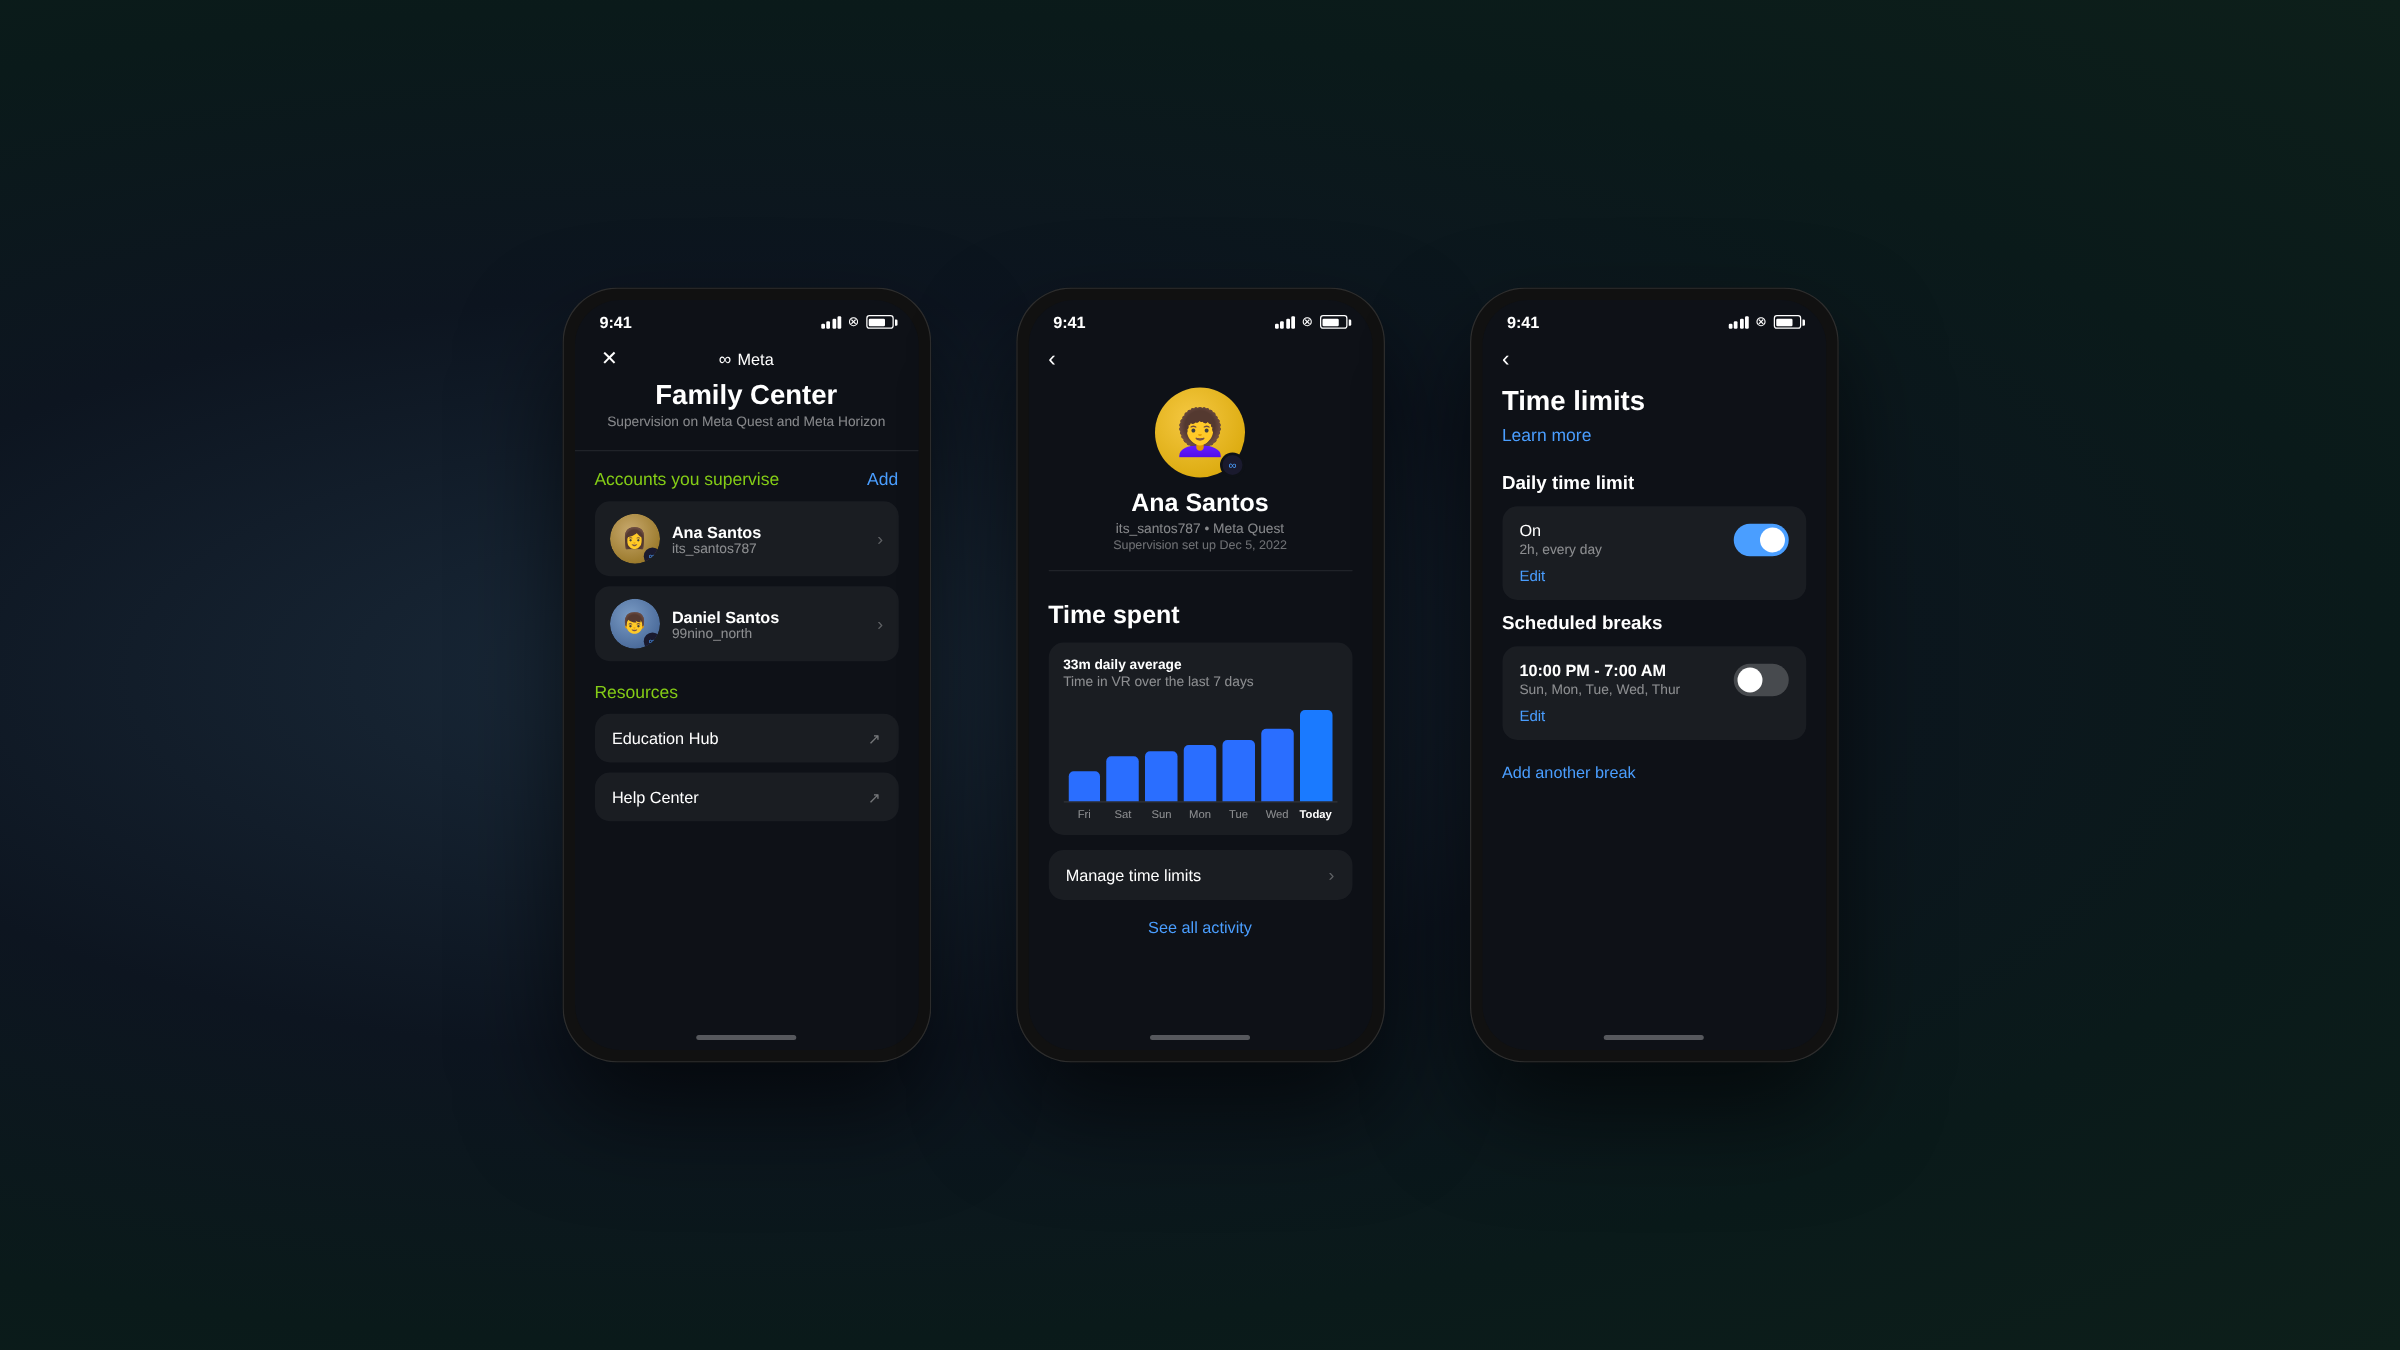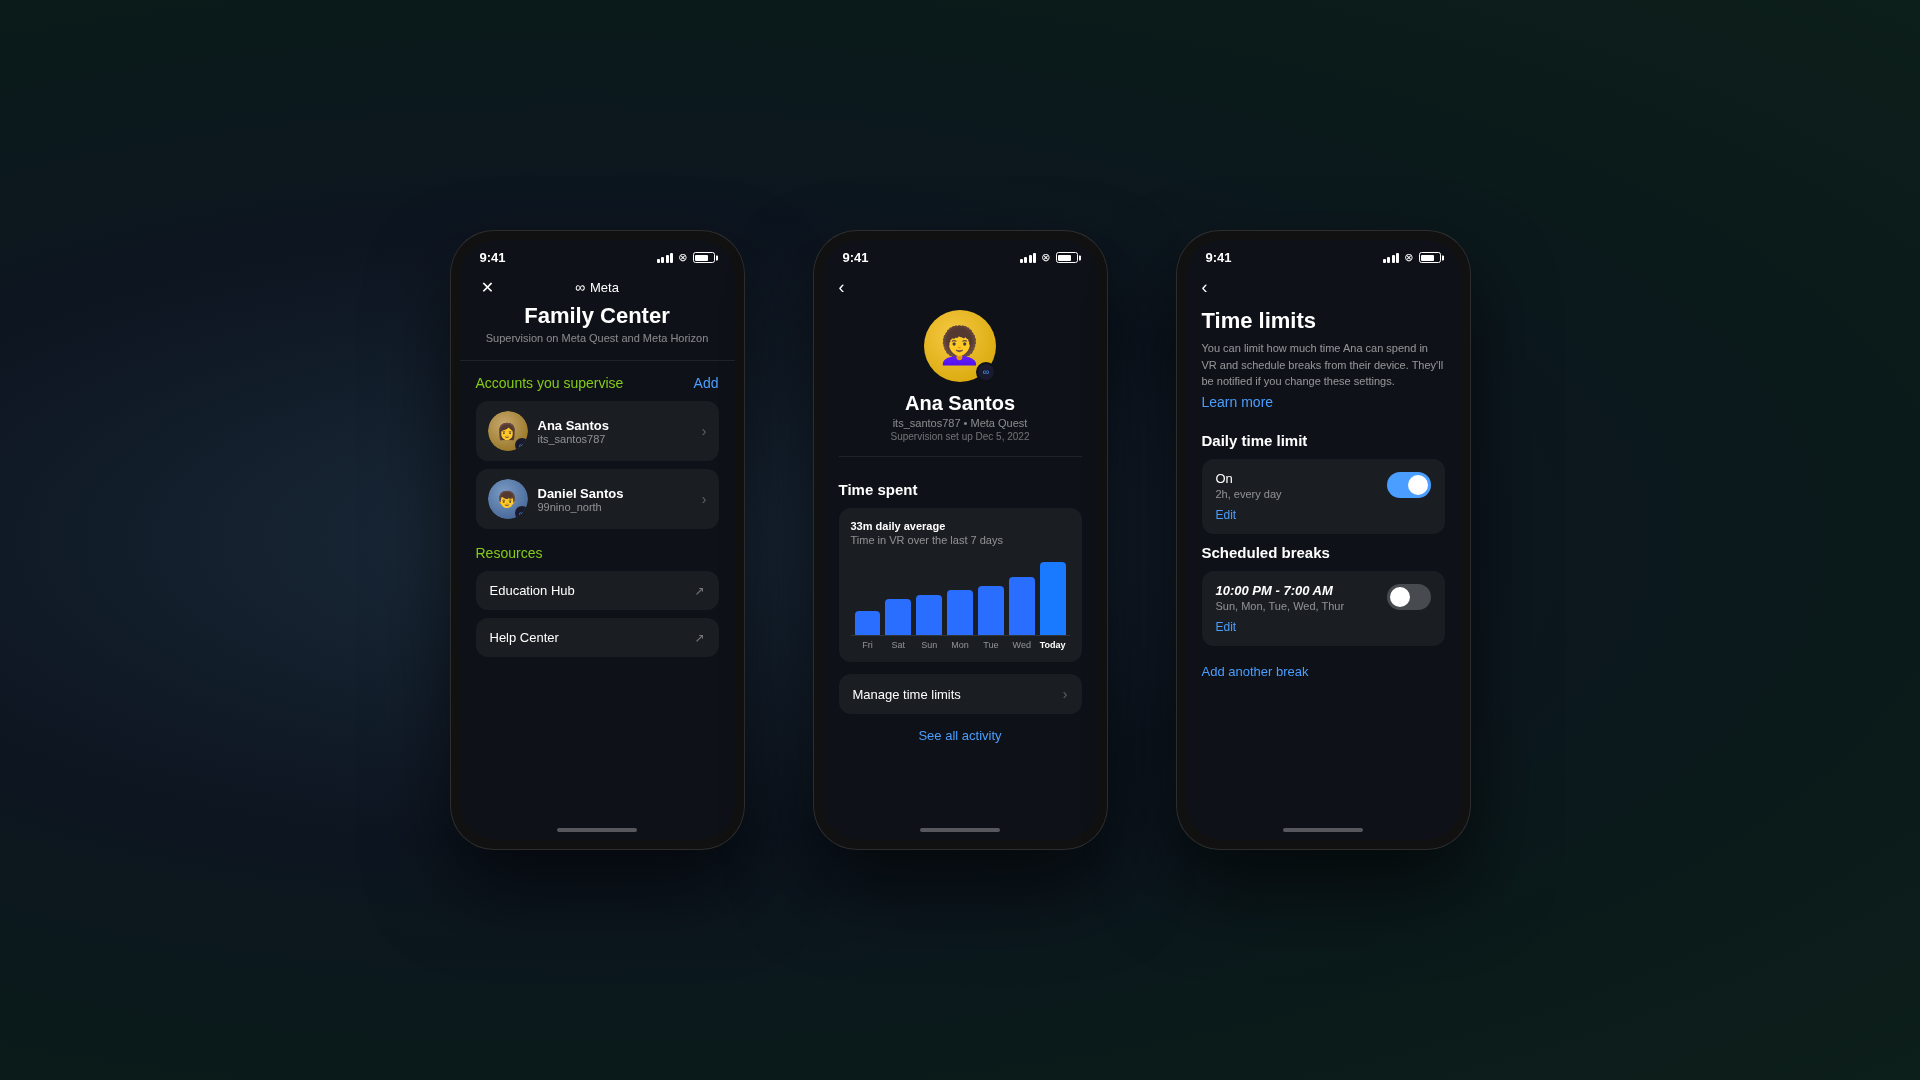--- a/index.html
+++ b/index.html
@@ -338,21 +338,21 @@
       font-size: 10px;
       color: rgba(255,255,255,0.4);
       margin-top: 2px;
     }
     .p2-body {
       flex: 1;
       padding: 12px 16px;
       overflow: hidden;
     }
     .time-spent-title {
-      font-size: 15px;
+      font-size: 20px;
       font-weight: 600;
       color: #fff;
       margin-bottom: 10px;
     }
     .time-card {
       background: rgba(255,255,255,0.05);
       border-radius: 12px;
       padding: 12px;
       margin-bottom: 12px;
     }
@@ -541,21 +541,20 @@
     .break-card {
       background: rgba(255,255,255,0.05);
       border-radius: 12px;
       padding: 12px 14px;
       margin-bottom: 10px;
     }
     .break-time {
       font-size: 13px;
       font-weight: 600;
       color: #fff;
-      font-style: italic;
     }
     .break-days {
       font-size: 11px;
       color: rgba(255,255,255,0.5);
       margin-top: 2px;
     }
     .add-break {
       color: #4a9eff;
       font-size: 13px;
       font-weight: 500;
@@ -749,21 +748,20 @@
           <div class="battery-rect">
             <div class="battery-fill"></div>
           </div>
         </div>
       </div>
 
       <div class="screen-content">
         <div class="p3-header">
           <span class="p3-back">‹</span>
           <div class="p3-title">Time limits</div>
-          <div class="p3-desc">You can limit how much time Ana can spend in VR and schedule breaks from their device. They'll be notified if you change these settings.</div>
           <a class="p3-link">Learn more</a>
         </div>
 
         <div class="p3-body">
           <div class="limit-section-title">Daily time limit</div>
 
           <div class="limit-card">
             <div class="limit-card-row">
               <div class="limit-info">
                 <div class="limit-on">On</div>

